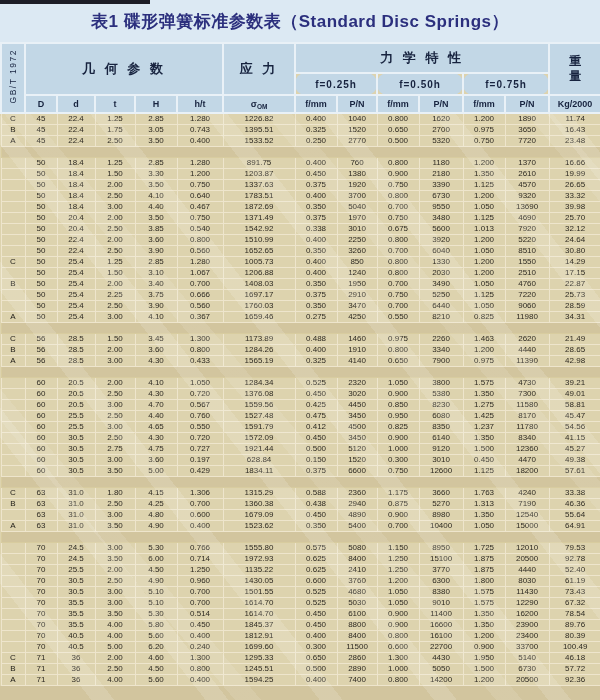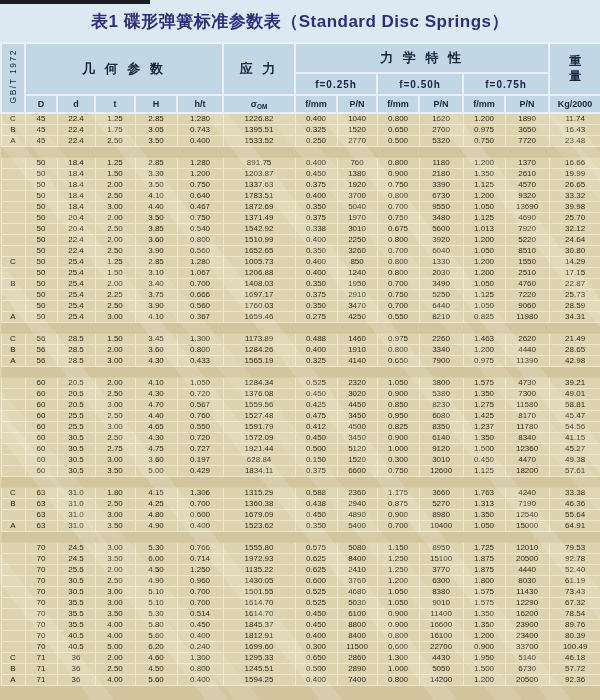--- a/index.html
+++ b/index.html
@@ -20,21 +20,21 @@
   .title { font-size:17px; font-weight:bold; color:#2b2f7d; letter-spacing:.5px; white-space:nowrap; }
 
   table { border-collapse:collapse; table-layout:fixed; width:600px; background:#ddd3ae; }
 
   thead th {
     background:#c2d7e6; color:#17233f;
     border:2px solid #e9f1f7; padding:0; font-weight:bold;
     vertical-align:middle; text-align:center;
   }
   .h-group   { font-size:13px; letter-spacing:3px; height:28px; }
-  .h-sub     { font-size:10px; letter-spacing:1px; height:20px; }
+  .h-sub     { font-size:10px; letter-spacing:1px; height:20px;border-radius:10px; }
   .h-col     { font-size:9px;  height:16px; letter-spacing:0; }
   .h-weight  { font-size:12px; line-height:15px; }
   .gb-cell   { vertical-align:middle; }
   .gb-cell span{
     display:inline-block; writing-mode:vertical-rl; transform:rotate(180deg);
     font-size:8.5px; font-weight:normal; letter-spacing:1.5px; color:#17233f;
   }
   .sigma-sub { font-size:6.5px; vertical-align:-2px; }
 
   tbody td {

